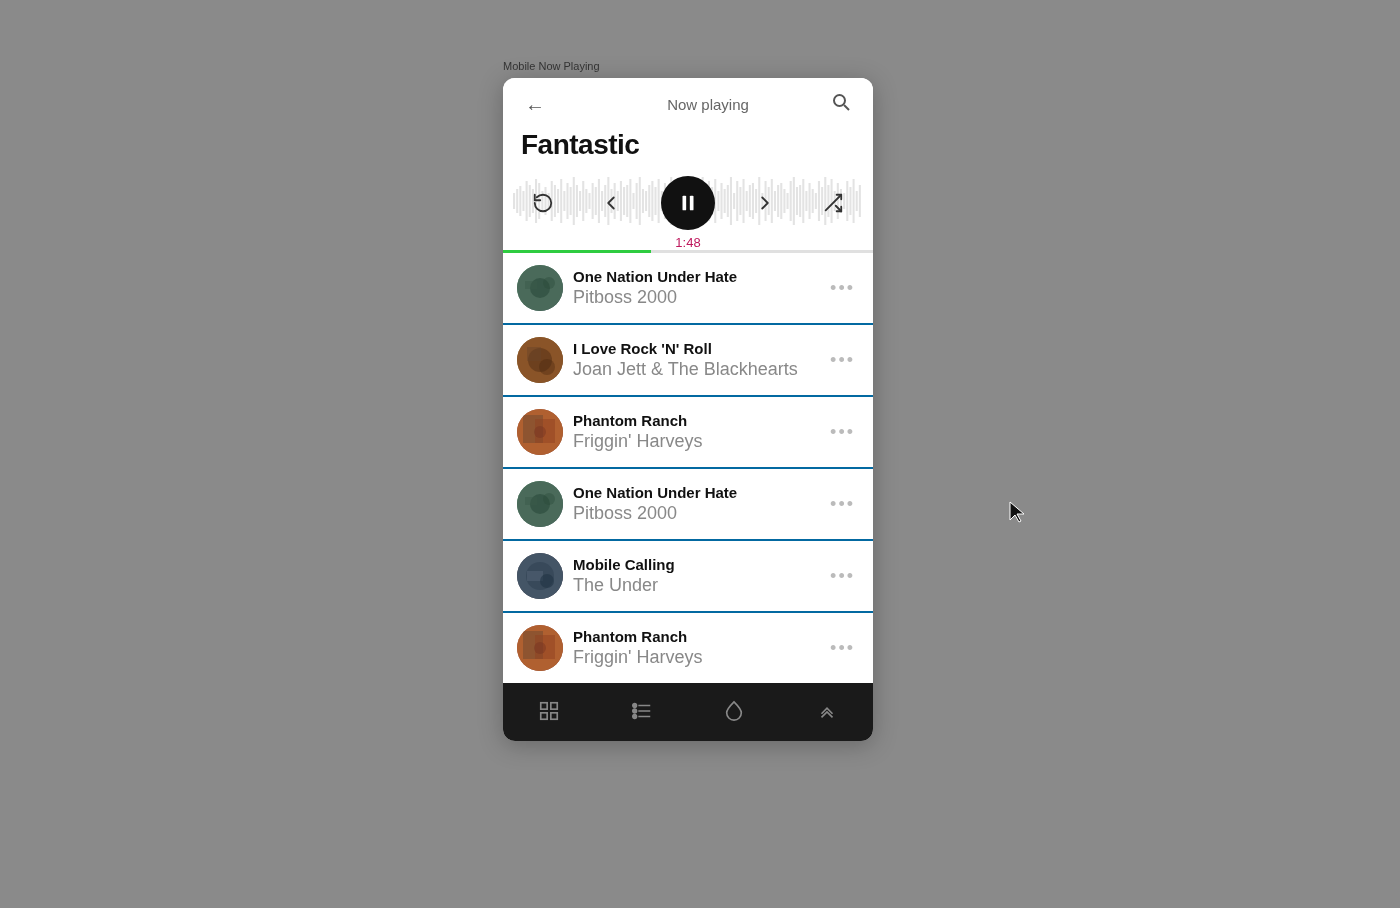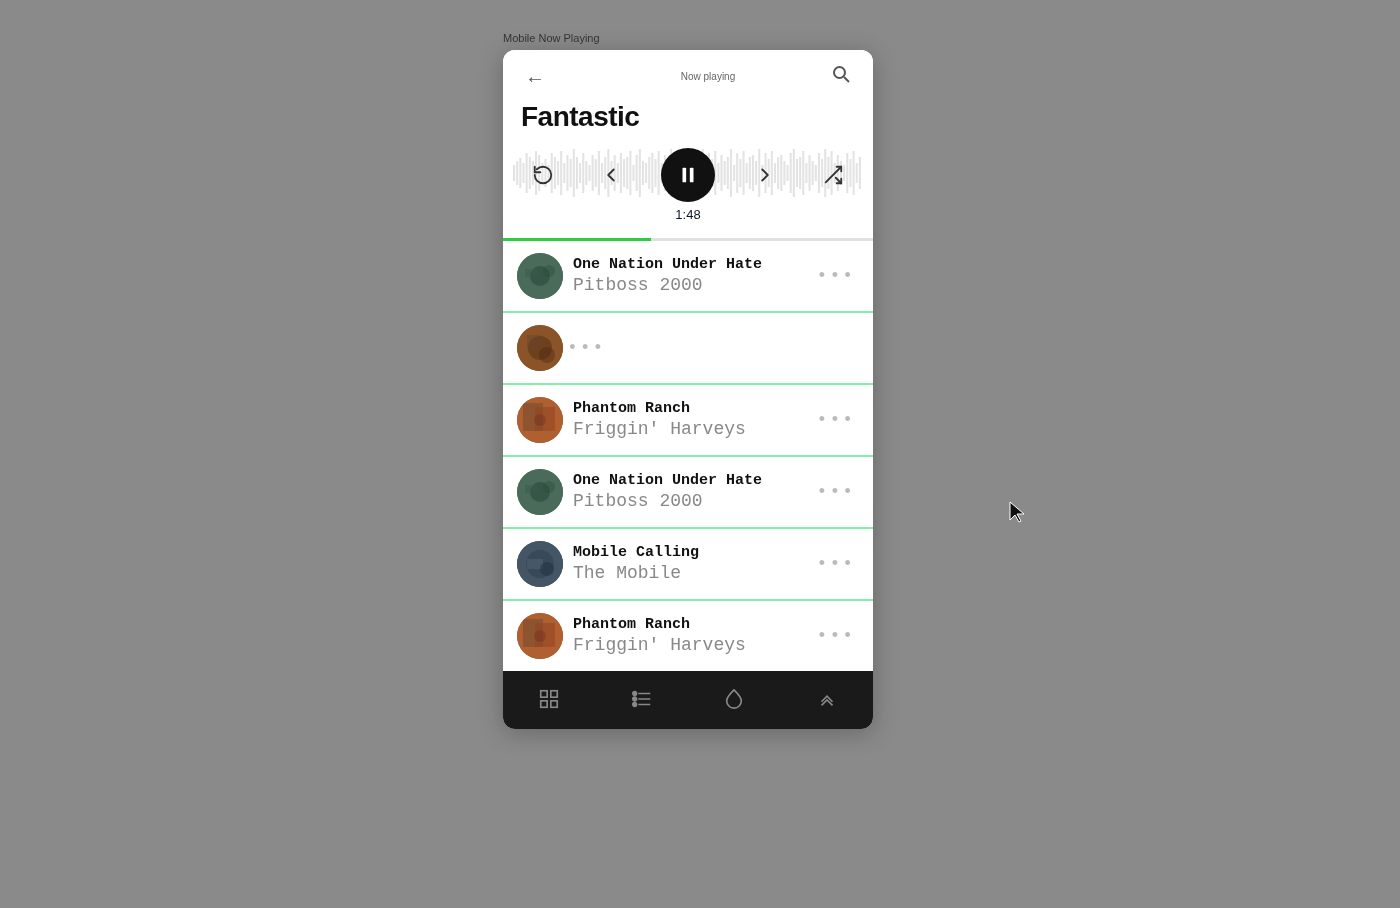--- a/index.html
+++ b/index.html
@@ -10,21 +10,21 @@
       display: flex;
       align-items: flex-start;
       justify-content: center;
       font-family: -apple-system, BlinkMacSystemFont, 'Helvetica Neue', Arial, sans-serif;
       position: relative;
       overflow: hidden;
     }
 
     .window-wrapper {
       position: absolute;
-      top: 32px;
+      top: 60px;
       left: 503px;
     }
 
     .window-label {
       font-size: 11px;
       color: #333;
       margin-bottom: 6px;
     }
 
     .phone-window {
@@ -46,21 +46,21 @@
 
     .header-icon {
       font-size: 20px;
       color: #555;
       cursor: pointer;
       width: 28px;
       text-align: center;
     }
 
     .header-title {
-      font-size: 10px;
+      font-size: 15px;
       color: #666;
       font-weight: 400;
       padding-left: 40px;
     }
 
     
     .now-playing-section {
       background: #fff;
       padding: 0 18px 0;
     }
@@ -115,42 +115,41 @@
       align-items: center;
       justify-content: center;
       cursor: pointer;
       color: #fff;
       font-size: 20px;
     }
 
     .time-display {
       text-align: center;
       font-size: 13px;
-      color: #0f172a;
-      padding: 4px 0 16px;
+      color: #be185d;
+      padding: 4px 0 0;
     }
 
     
     .progress-bar-container {
       height: 3px;
       background: #e0e0e0;
       position: relative;
     }
 
     .progress-bar-fill {
       height: 100%;
       background: #2ecc40;
       width: 40%;
     }
 
     
     .track-list {
-      background: #86efac;
+      background: #0369a1;
       overflow-y: auto;
-      font-family: Liberation Mono, monospace;
     }
 
     .track-item {
       display: flex;
       align-items: center;
       padding: 12px 14px;
       background: #fff;
       margin-bottom: 2px;
       cursor: pointer;
     }
@@ -438,20 +437,24 @@
 
       <div class="track-item">
         <div class="track-album-art art-2">
           <svg width="46" height="46" viewBox="0 0 46 46">
             <rect width="46" height="46" fill="#8a5428"></rect>
             <circle cx="23" cy="23" r="12" fill="#5a3418" opacity="0.6"></circle>
             <rect x="10" y="10" width="14" height="14" fill="#6a4428" opacity="0.5"></rect>
             <circle cx="30" cy="30" r="8" fill="#4a2810" opacity="0.4"></circle>
           </svg>
         </div>
+        <div class="track-info">
+          <div class="track-name">I Love Rock 'N' Roll</div>
+          <div class="track-artist">Joan Jett &amp; The Blackhearts</div>
+        </div>
         <div class="track-more">•••</div>
       </div>
 
       <div class="track-item">
         <div class="track-album-art art-3">
           <svg width="46" height="46" viewBox="0 0 46 46">
             <rect width="46" height="46" fill="#b06030"></rect>
             <rect x="6" y="6" width="20" height="28" fill="#805030" opacity="0.7"></rect>
             <rect x="18" y="10" width="20" height="24" fill="#904020" opacity="0.5"></rect>
             <circle cx="23" cy="23" r="6" fill="#703020" opacity="0.4"></circle>
@@ -484,21 +487,21 @@
         <div class="track-album-art art-5">
           <svg width="46" height="46" viewBox="0 0 46 46">
             <rect width="46" height="46" fill="#445566"></rect>
             <circle cx="23" cy="23" r="14" fill="#334455" opacity="0.7"></circle>
             <rect x="10" y="18" width="16" height="10" fill="#556677" opacity="0.5"></rect>
             <circle cx="30" cy="28" r="7" fill="#223344" opacity="0.6"></circle>
           </svg>
         </div>
         <div class="track-info">
           <div class="track-name">Mobile Calling</div>
-          <div class="track-artist">The Mobile</div>
+          <div class="track-artist">The Under</div>
         </div>
         <div class="track-more">•••</div>
       </div>
 
       <div class="track-item" style="border-bottom:none;">
         <div class="track-album-art art-6">
           <svg width="46" height="46" viewBox="0 0 46 46">
             <rect width="46" height="46" fill="#b06030"></rect>
             <rect x="6" y="6" width="20" height="28" fill="#805030" opacity="0.7"></rect>
             <rect x="18" y="10" width="20" height="24" fill="#904020" opacity="0.5"></rect>

